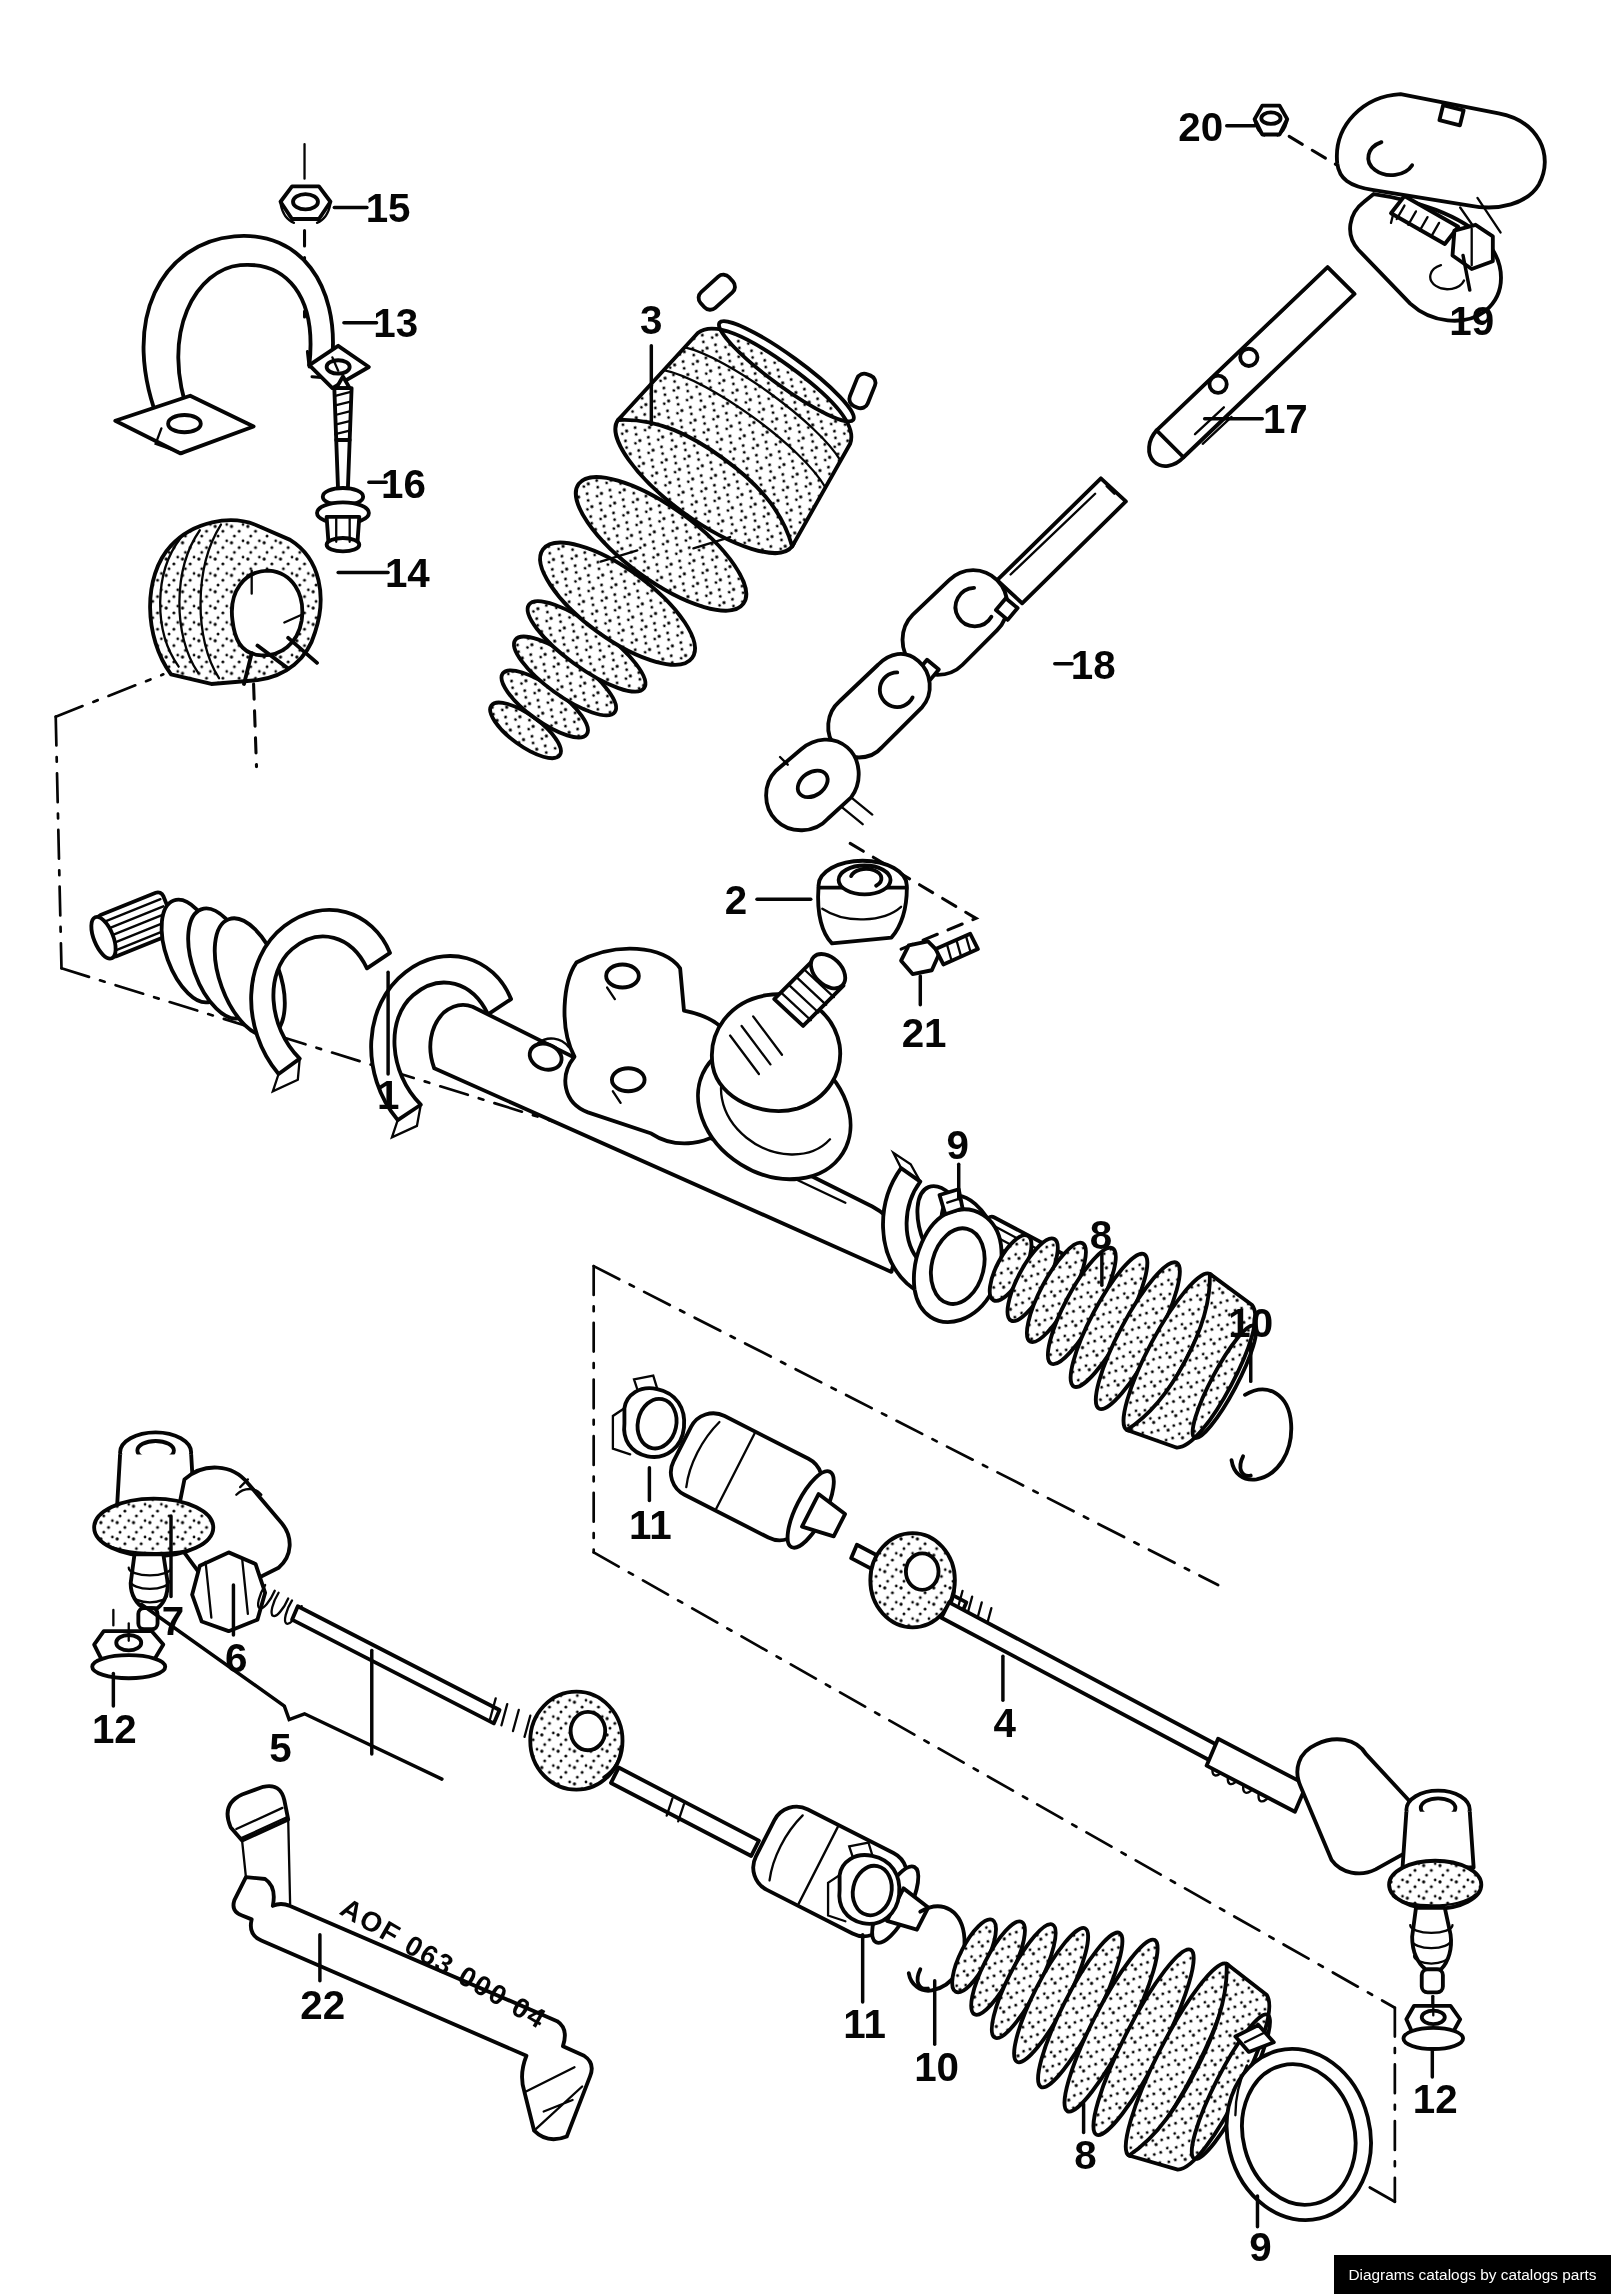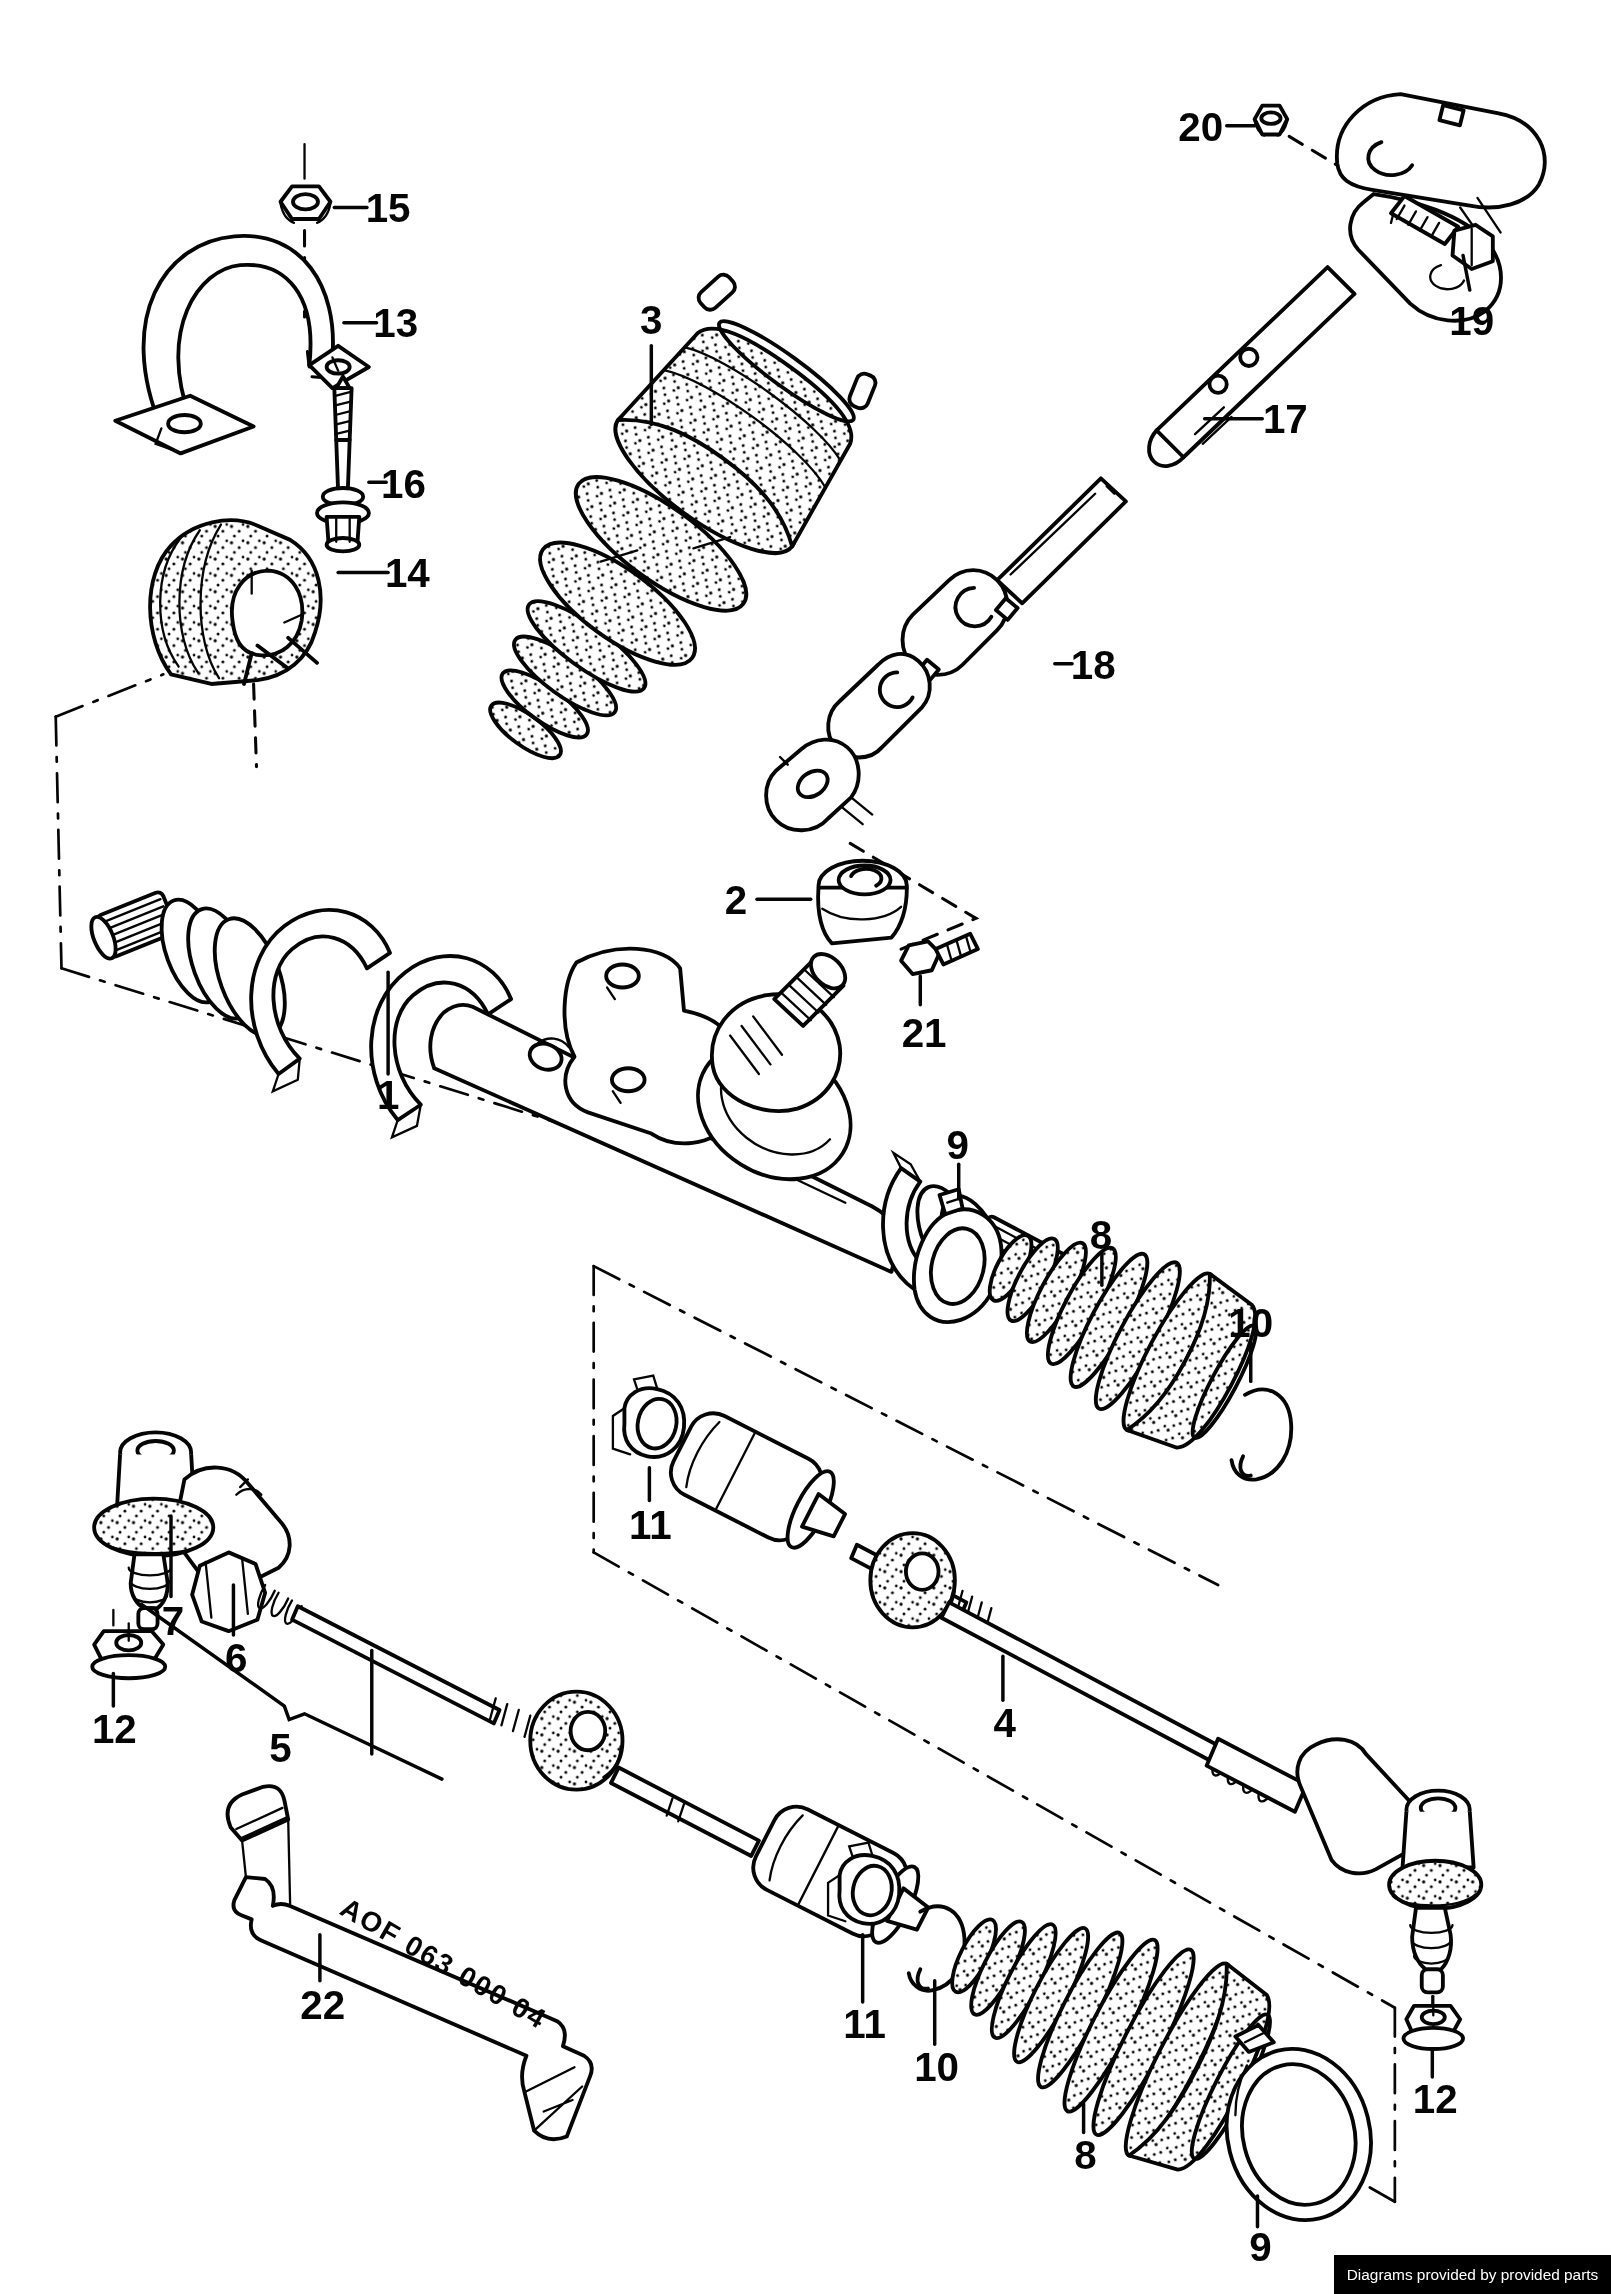--- a/index.html
+++ b/index.html
@@ -408,16 +408,16 @@
     <text class="callout" x="336" y="2102">22</text>
     <text class="callout" x="900" y="2122">11</text>
     <text class="callout" x="975" y="2166">10</text>
     <text class="callout" x="1130" y="2258">8</text>
     <text class="callout" x="1312" y="2354">9</text>
     <text class="callout" x="1494" y="2200">12</text>
   </g>
 </svg>
 
 <div id="footer" style="background: rgb(0, 0, 0); color: rgb(255, 255, 255);">
-  <span style="font-family:'Liberation Sans',sans-serif;">Diagrams provided by provided parts</span>
+  <span style="font-family:'Liberation Sans',sans-serif;">Diagrams catalogs by catalogs parts</span>
 </div>
 </div>
 
 
 </body></html>

